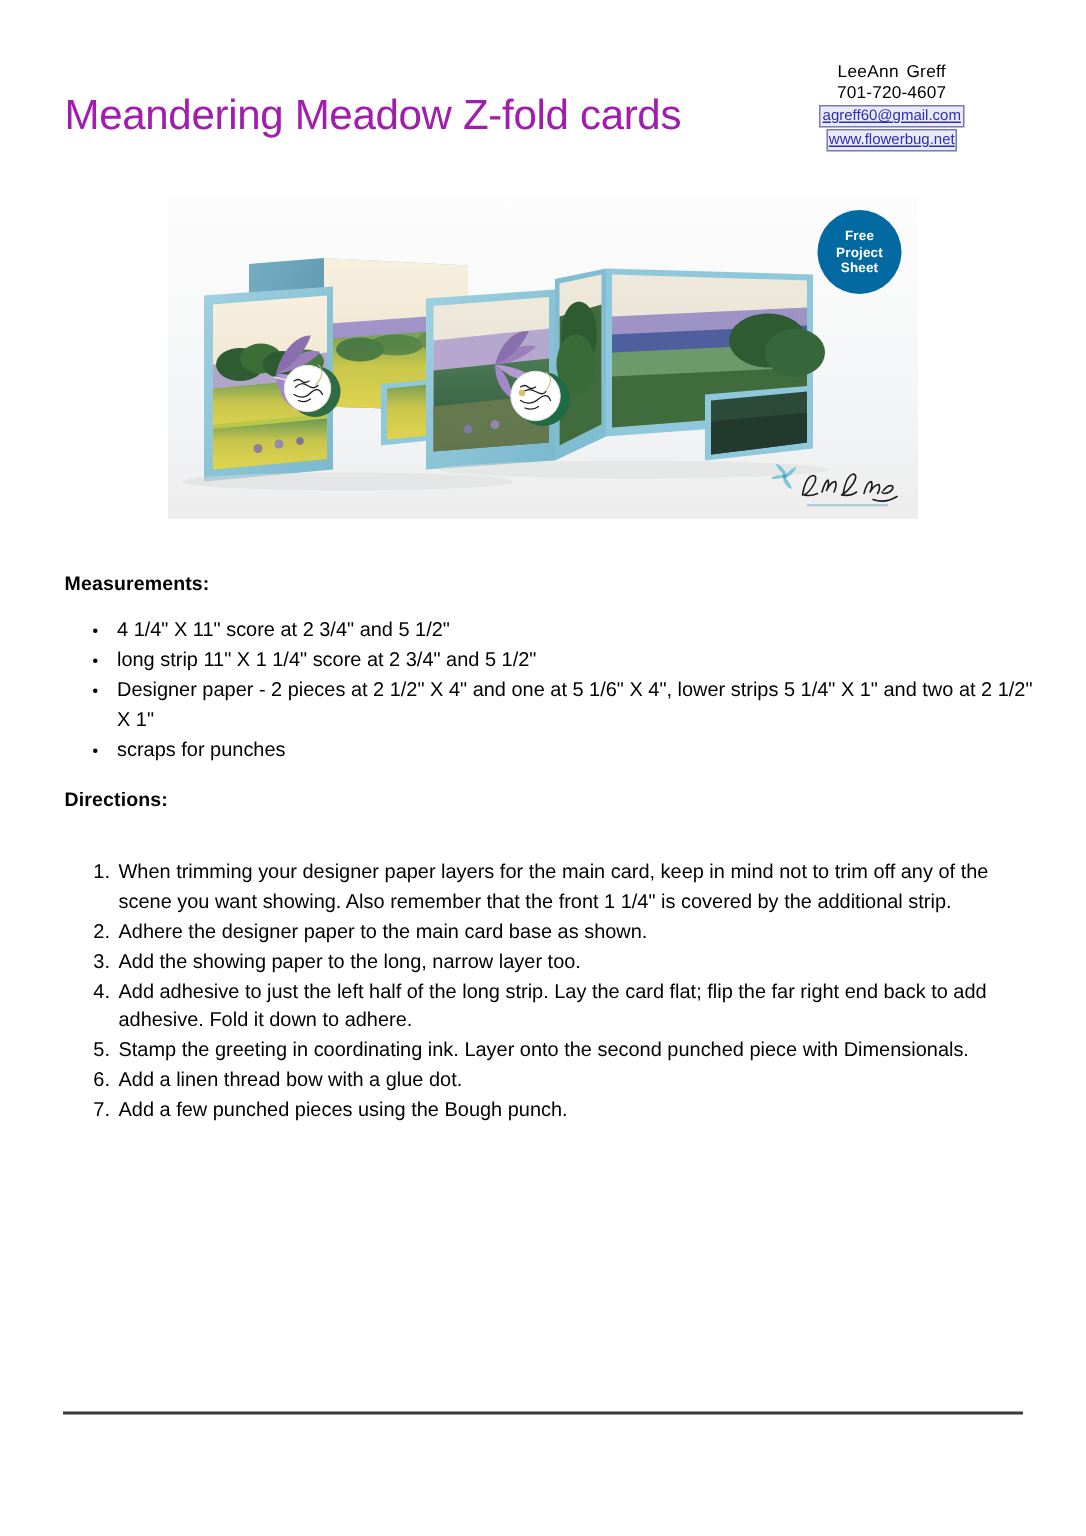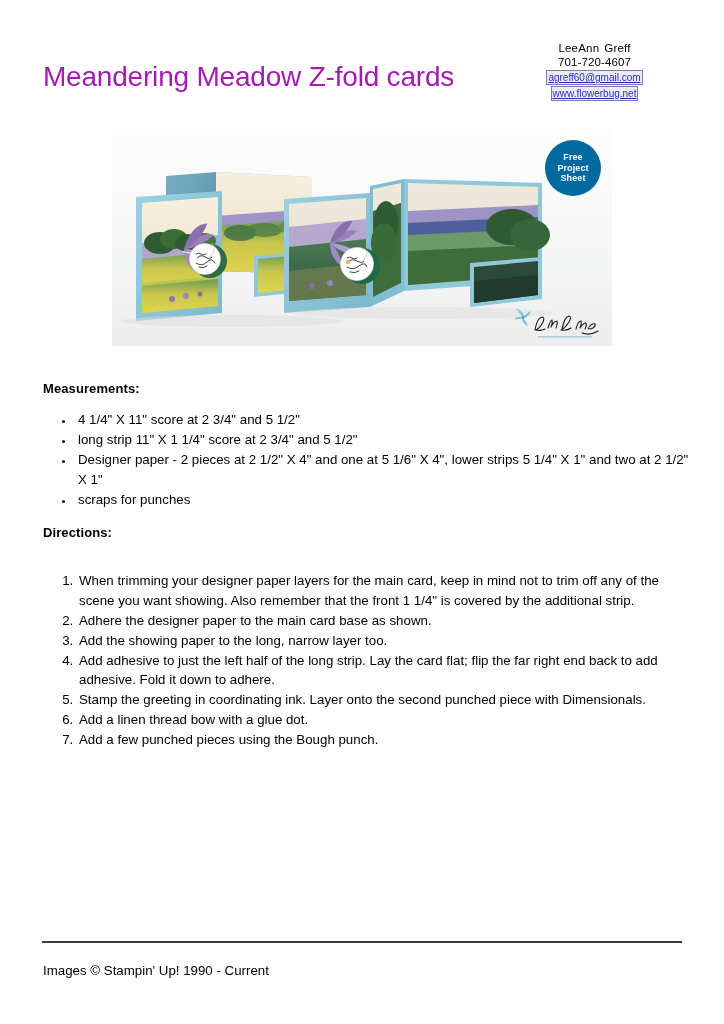--- a/index.html
+++ b/index.html
@@ -352,15 +352,14 @@
     <li>When trimming your designer paper layers for the main card, keep in mind not to trim off any of the scene you want showing. Also remember that the front 1 1/4" is covered by the additional strip.</li>
     <li>Adhere the designer paper to the main card base as shown.</li>
     <li>Add the showing paper to the long, narrow layer too.</li>
     <li>Add adhesive to just the left half of the long strip. Lay the card flat; flip the far right end back to add adhesive. Fold it down to adhere.</li>
     <li>Stamp the greeting in coordinating ink.  Layer onto the second punched piece with Dimensionals.</li>
     <li>Add a linen thread bow with a glue dot.</li>
     <li>Add a few punched pieces using the Bough punch.</li>
   </ol>
 
   <div class="footer-rule"></div>
-  <div class="footer-text">Images © Stampin' Up! 1990 - Current</div>
 
 </div>
 
 </body></html>

